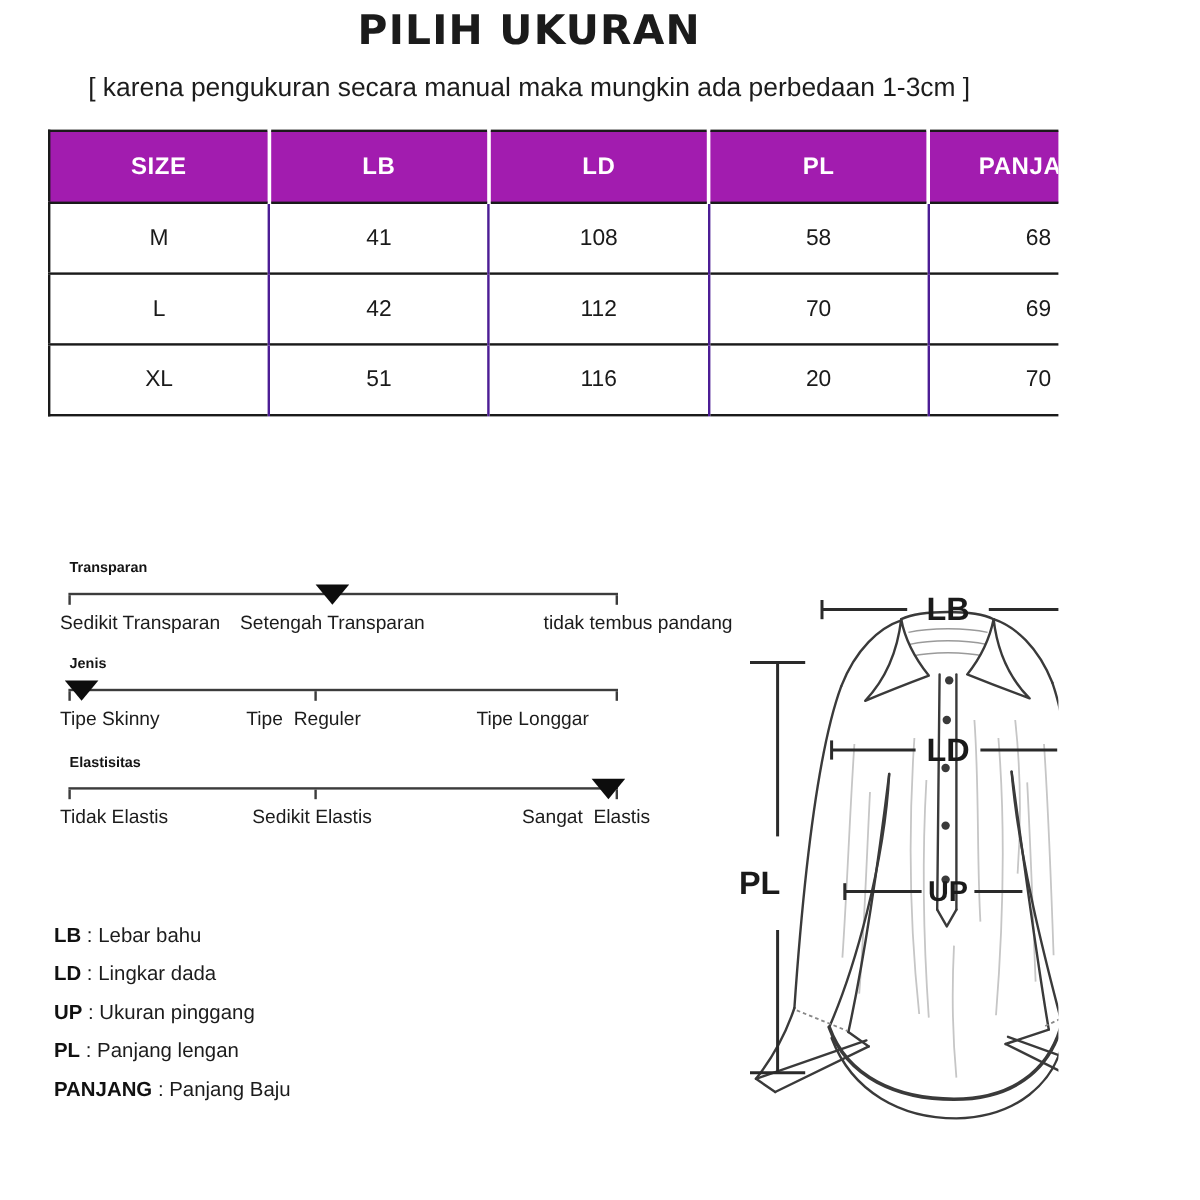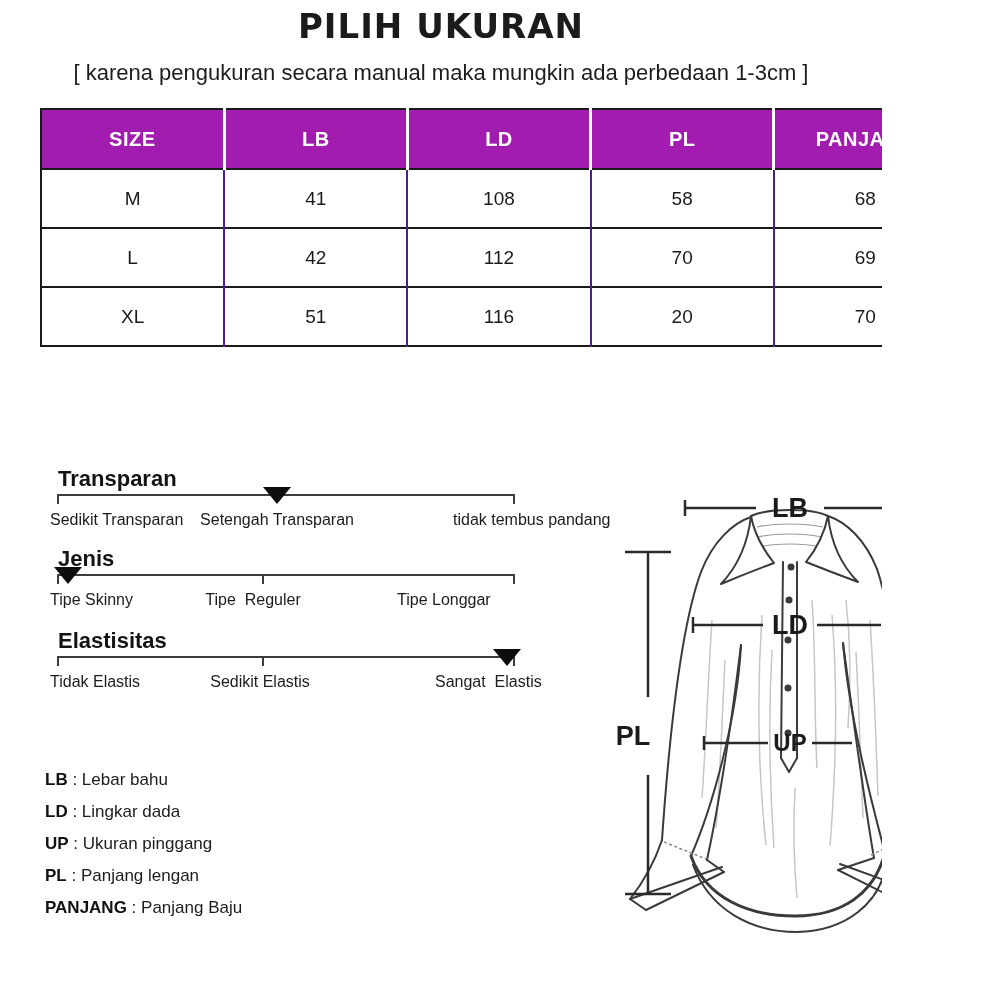--- a/index.html
+++ b/index.html
@@ -25,21 +25,21 @@
     background:#a21caf;color:#ffffff;font-size:20px;font-weight:bold;height:56px;
     letter-spacing:.5px;border-bottom:2px solid #1a1a1a;text-align:center;
   }
   .size-table th + th{border-left:3px solid #ffffff;}
   .size-table td{height:55px;text-align:center;font-size:19px;color:#1a1a1a;background:#fff;}
   .size-table tbody tr + tr td{border-top:2px solid #1a1a1a;}
   .size-table td + td{border-left:2px solid #4c1d95;}
   
   .scale{position:absolute;left:0;width:660px;height:70px;}
   .scale-1{top:466px;} .scale-2{top:546px;} .scale-3{top:628px;}
-  .scale-title{position:absolute;left:58px;top:0;font-size:22px;font-weight:bold;color:#141414;}
+  .scale-title{position:absolute;left:58px;top:0;font-size:12px;font-weight:bold;color:#141414;}
   .scale-line{position:absolute;left:57px;top:28px;width:458px;height:10px;border-top:2px solid #3c3c3c;}
   .scale-line::before,.scale-line::after{
     content:"";position:absolute;top:0;width:2px;height:8px;background:#3c3c3c;
   }
   .scale-line::before{left:0;} .scale-line::after{right:0;}
   .tick-mid{position:absolute;left:44.8%;top:0;width:2px;height:8px;background:#3c3c3c;}
   .marker{
     position:absolute;top:-9px;width:0;height:0;transform:translateX(-50%);
     border-left:14px solid transparent;border-right:14px solid transparent;border-top:17px solid #0d0d0d;
   }

